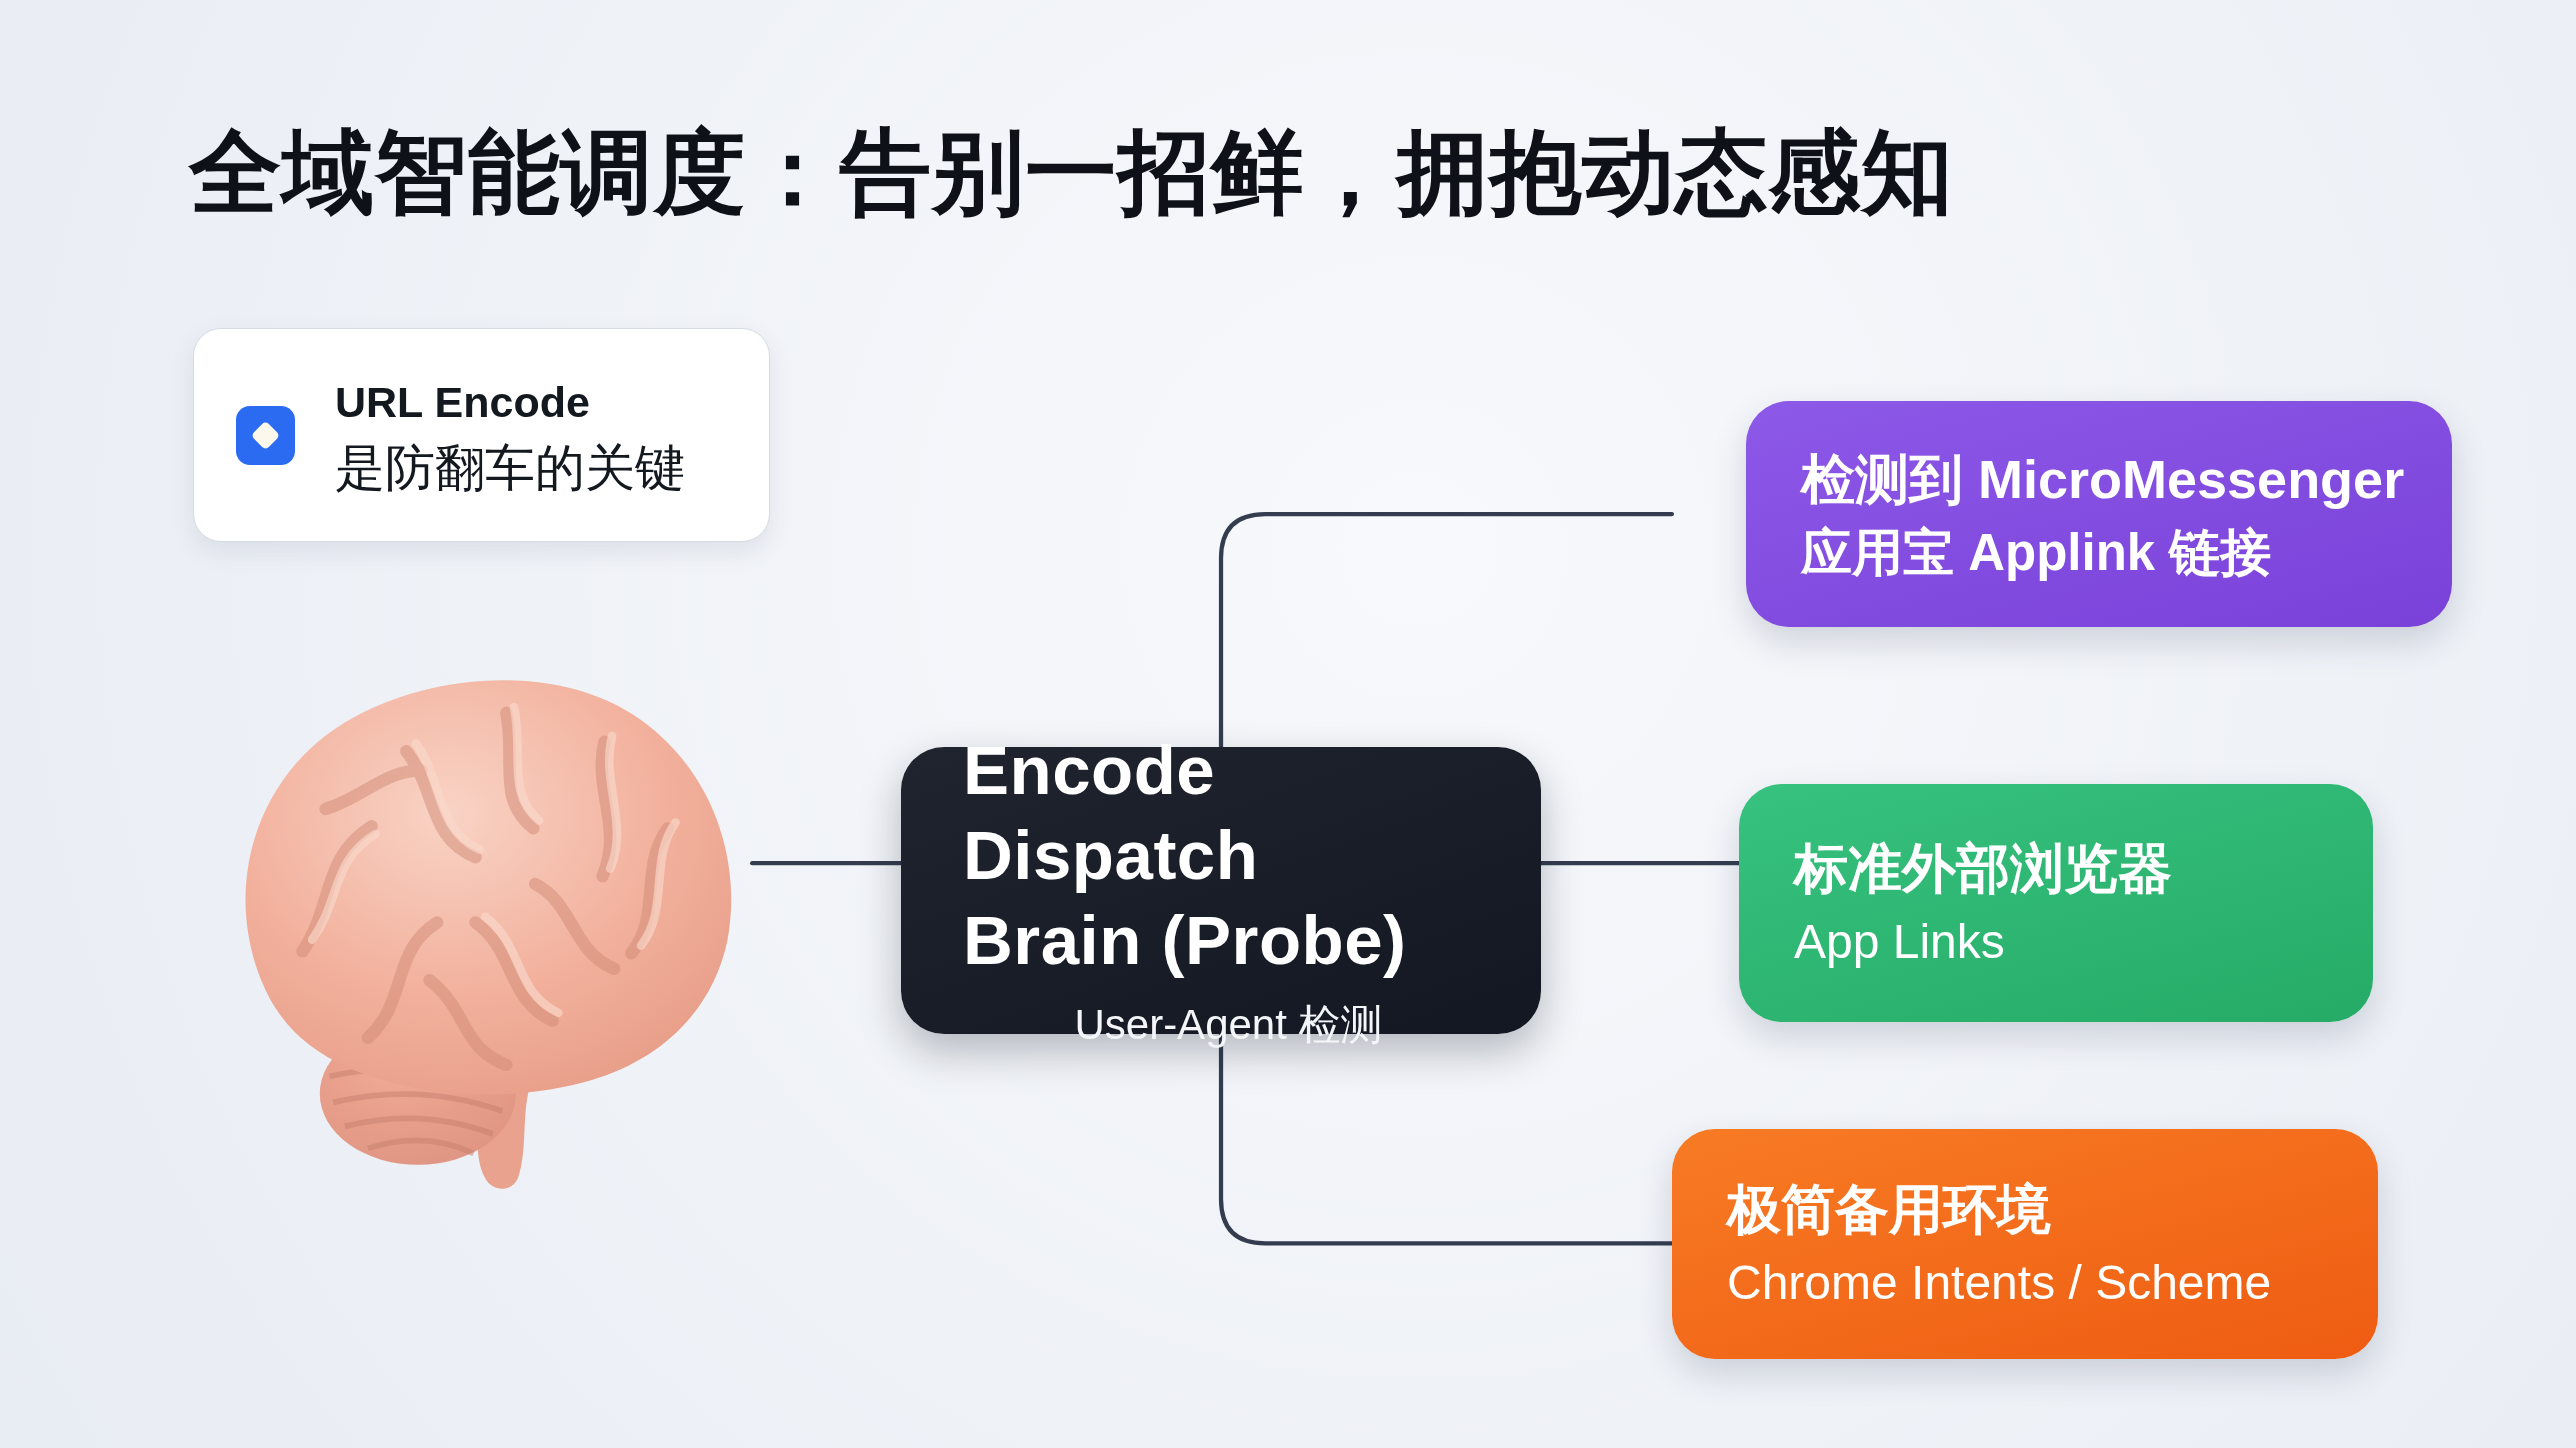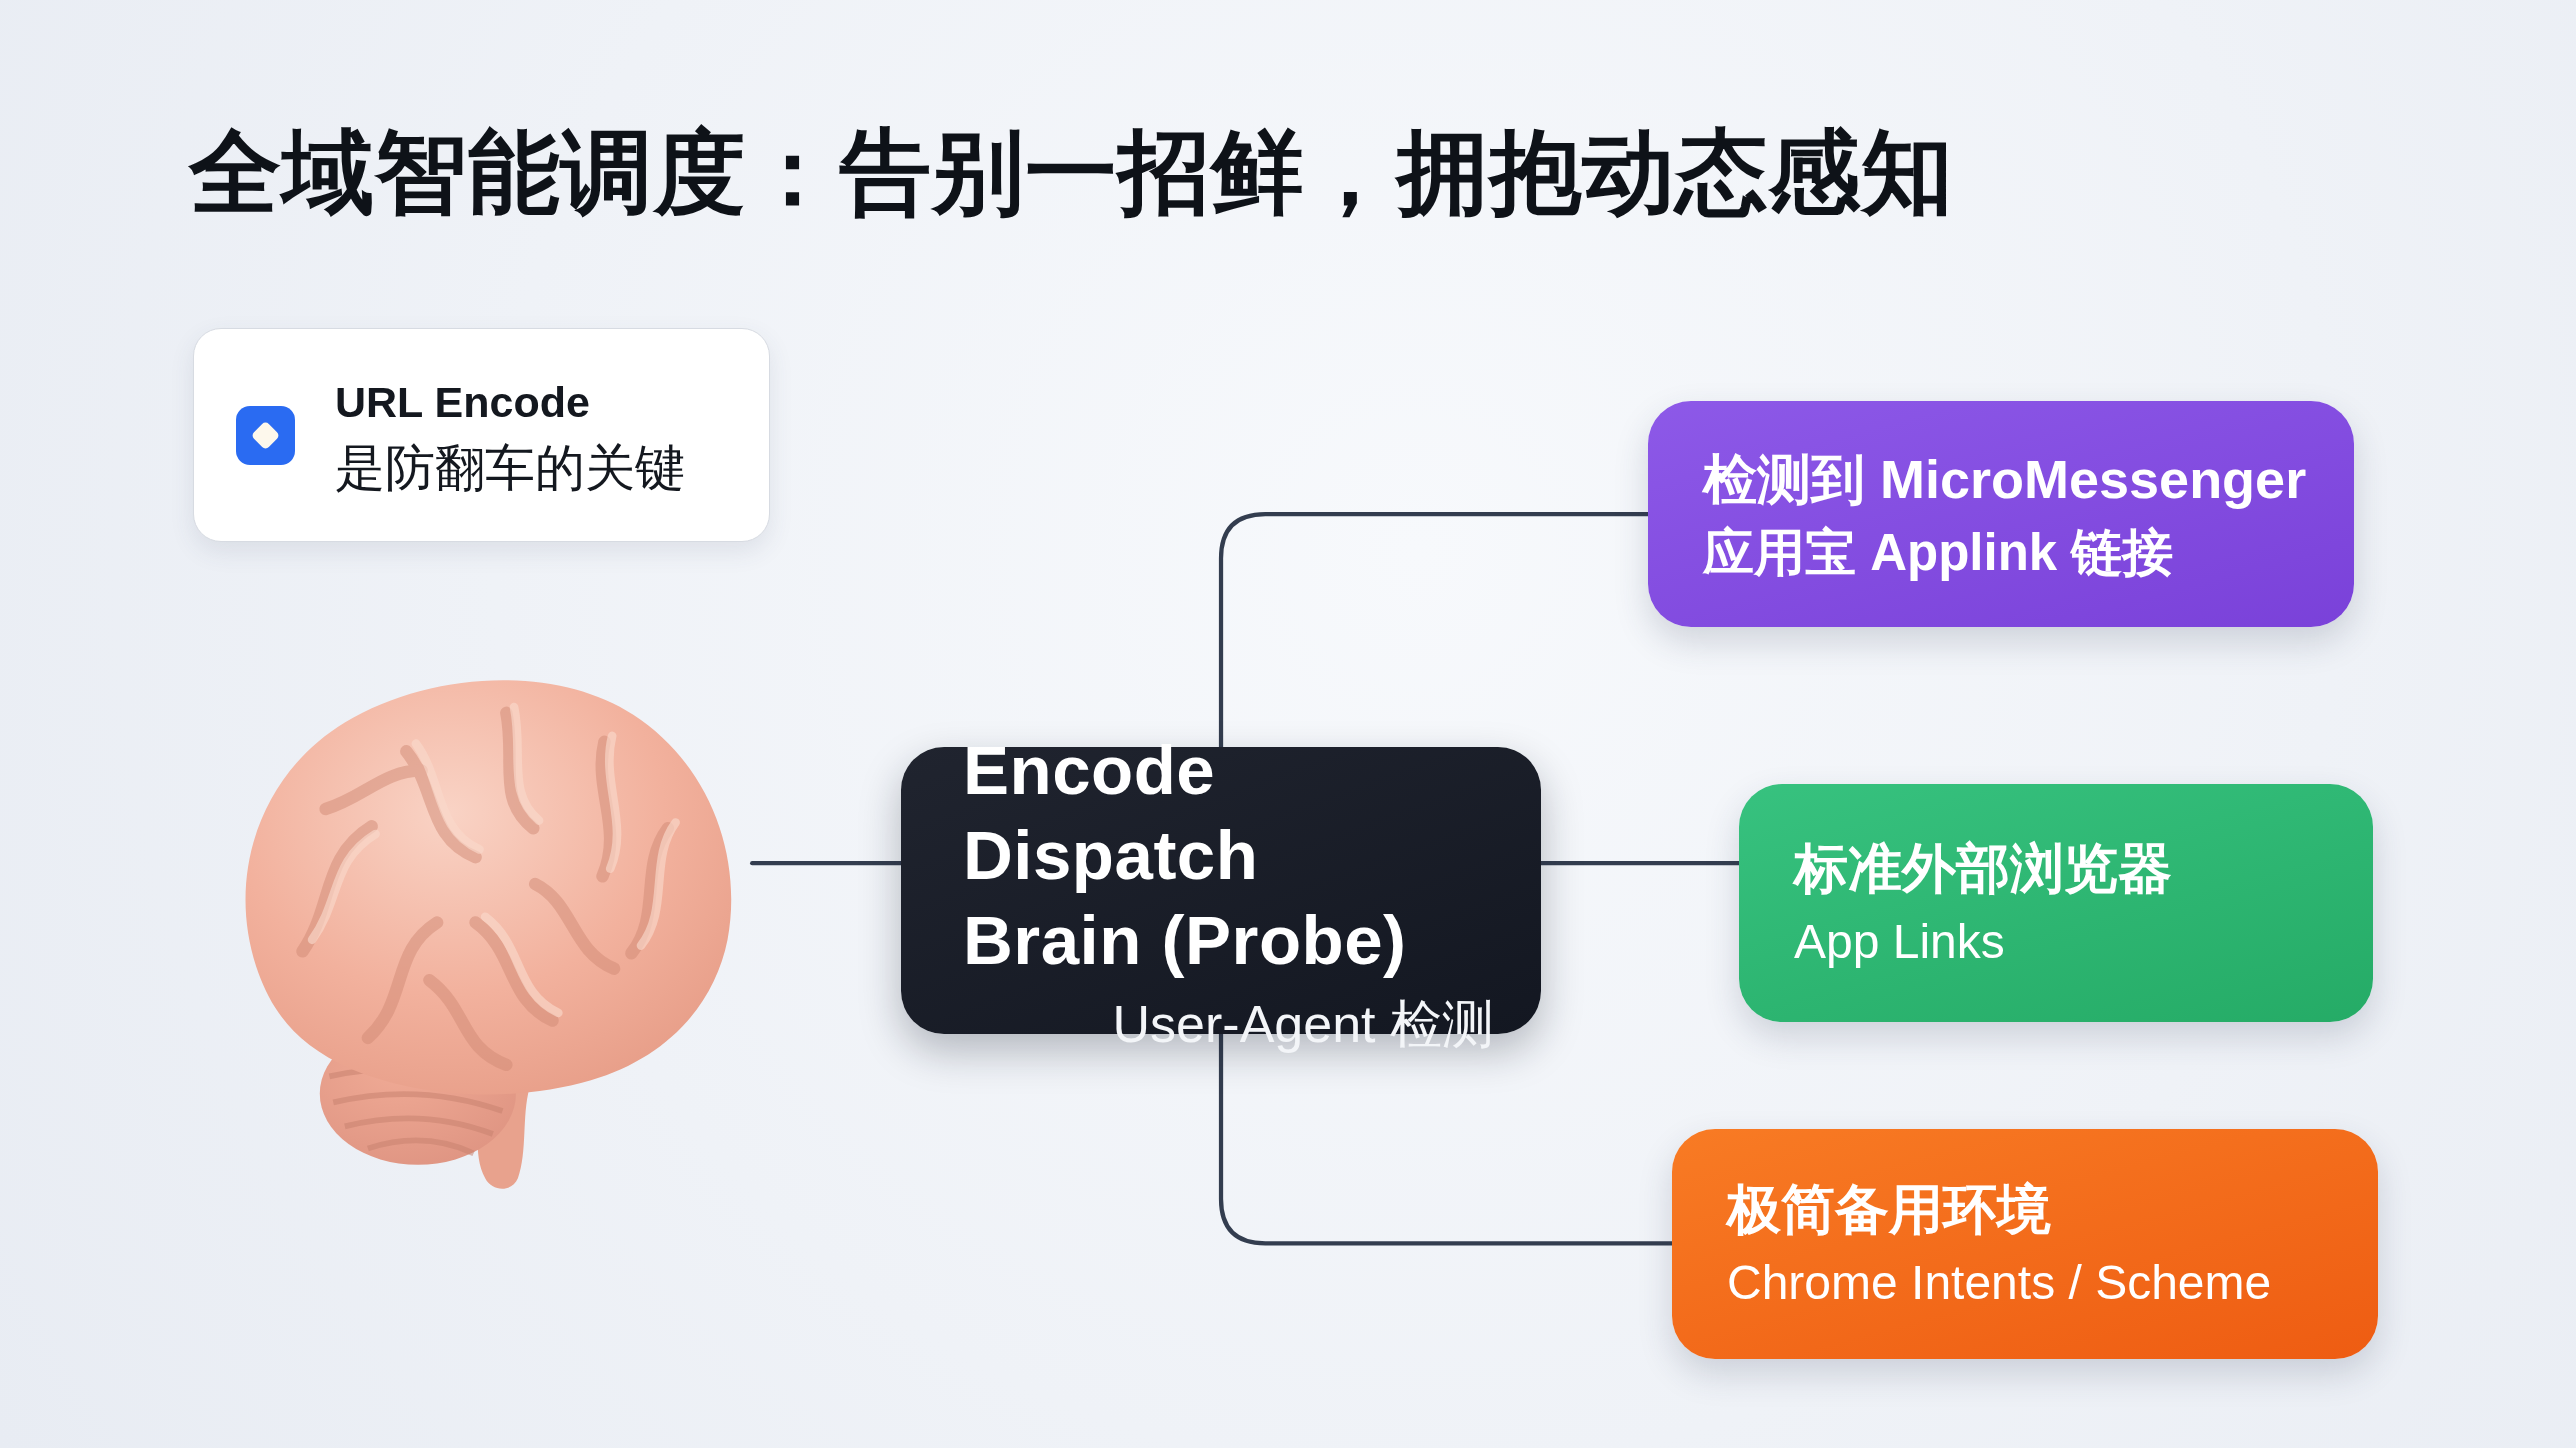--- a/index.html
+++ b/index.html
@@ -39,31 +39,31 @@
   .brain{left:189px;top:634px;width:577px;height:577px;}
   
   .node-center{
     position:absolute;left:901px;top:747px;width:640px;height:287px;
     background:linear-gradient(160deg,#20242f 0%,#131721 100%);
     border-radius:43px;box-shadow:0 17px 42px rgba(18,24,40,.28);
     box-sizing:border-box;display:flex;flex-direction:column;justify-content:center;
     padding:0 47px 0 62px;color:#ffffff;
   }
   .node-center .big{font-size:69px;font-weight:700;line-height:85px;letter-spacing:0.5px;}
-  .node-center .sub{font-size:52px;font-weight:400;line-height:57px;margin-top:13.2px;text-align:right;color:#f3f5f8;}
+  .node-center .sub{font-size:42px;font-weight:400;line-height:57px;margin-top:13.2px;text-align:center;color:#f3f5f8;}
   
   .branch{
     position:absolute;border-radius:43px;color:#ffffff;box-sizing:border-box;
     display:flex;flex-direction:column;justify-content:center;
     box-shadow:0 15px 34px rgba(46,58,84,.18);
   }
   .branch .l1{font-size:54px;font-weight:700;line-height:77px;white-space:nowrap;}
   .branch .l2{font-size:48px;font-weight:400;line-height:70px;white-space:nowrap;}
   .branch-purple{
-    left:1648px;top:401px;width:706px;height:226px;padding-left:55px;
+    left:1746px;top:401px;width:706px;height:226px;padding-left:55px;
     background:linear-gradient(165deg,#8d59e8 0%,#7a41d9 100%);
   }
   .branch-purple .l2{font-weight:700;font-size:51px;}
   .branch-green{
     left:1739px;top:784px;width:634px;height:238px;padding-left:55px;
     background:linear-gradient(165deg,#37c27f 0%,#25ab66 100%);
   }
   .branch-orange{
     left:1672px;top:1129px;width:706px;height:230px;padding-left:55px;
     background:linear-gradient(165deg,#f87b24 0%,#ee5c12 100%);

